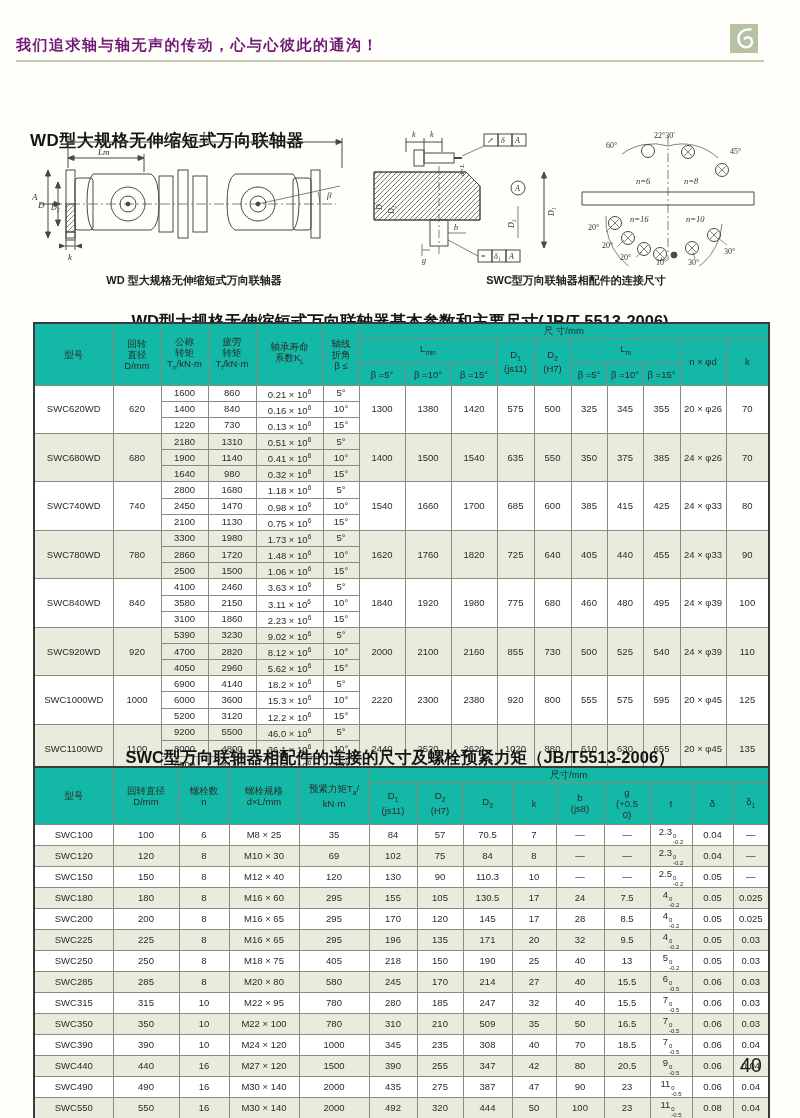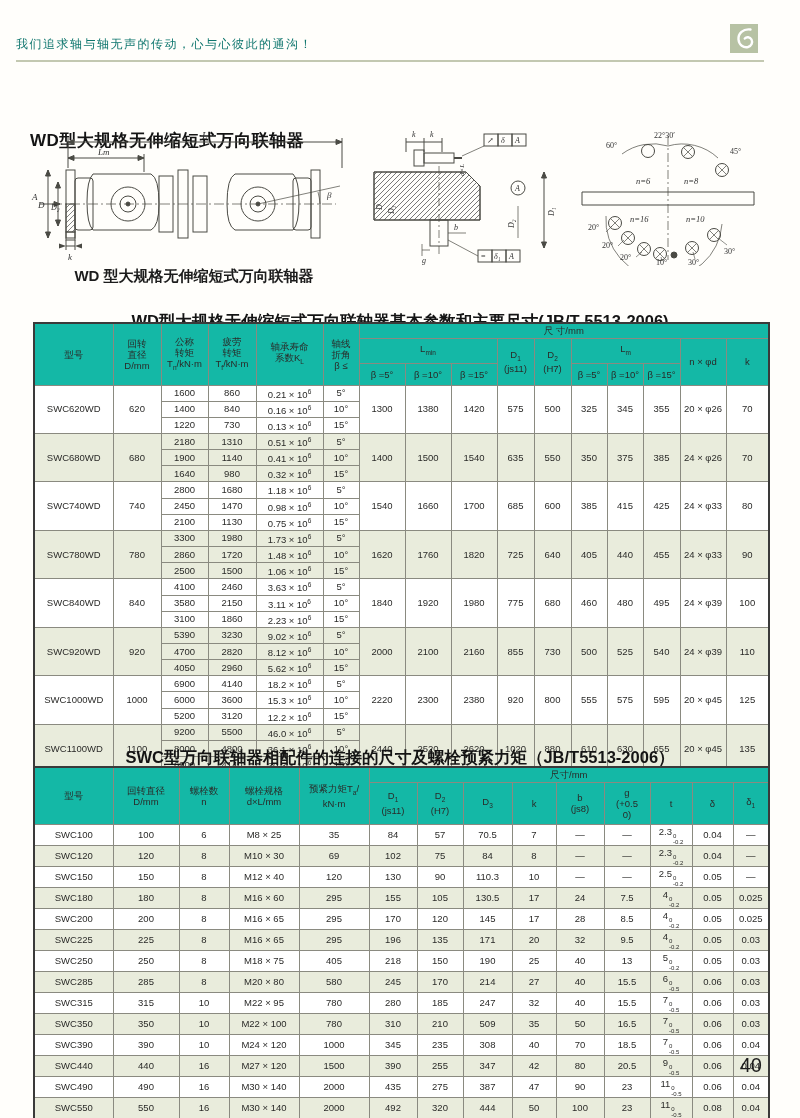--- a/index.html
+++ b/index.html
@@ -1,27 +1,27 @@
 <!DOCTYPE html>
 <html><head>
 <meta charset="utf-8">
 <style>
   html,body{margin:0;padding:0;}
   body{width:800px;height:1118px;background:#fffefb;font-family:"Liberation Sans","DejaVu Sans",sans-serif;color:#222;position:relative;overflow:hidden;}
   .topbar{position:absolute;left:16px;top:30px;width:768px;height:30px;}
-  .slogan{font-size:12px;font-weight:normal;color:#0f766e;letter-spacing:1.5px;padding-top:6px;}
+  .slogan{font-size:15px;font-weight:bold;color:#701a75;letter-spacing:1.5px;padding-top:6px;}
   .logo{position:absolute;right:26px;top:-6px;width:28px;height:29px;}
   .rule{position:absolute;left:16px;top:60px;width:748px;border-top:2px solid #c3c8b1;}
   .section-title{position:absolute;left:30px;top:97px;font-size:17px;font-weight:bold;color:#141414;letter-spacing:0.5px;margin-top:32px;}
   .diagrams{position:absolute;left:14px;top:128px;width:772px;height:165px;}
   figure{margin:0;padding:0;position:absolute;}
   .fig-wd{left:10px;top:2px;width:340px;}
   .fig-swc{left:352px;top:0;width:420px;}
   .fig-row{display:flex;align-items:flex-start;}
-  figcaption{font-size:15px;font-weight:bold;color:#1c1c1c;text-align:center;margin-top:1px;}
+  figcaption{font-size:11px;font-weight:bold;color:#1c1c1c;text-align:center;margin-top:7px;}
   svg text{font-family:"Liberation Serif","DejaVu Serif",serif;fill:#333;}
   .t-title{position:absolute;left:0;width:800px;text-align:center;font-size:16.5px;font-weight:bold;color:#141414;}
   #t1-title{top:297px;}
   #t2-title{top:733px;}
   table{border-collapse:collapse;table-layout:fixed;position:absolute;left:33px;background:#fff;border:2px solid #3a3a3a;}
   #t1{top:322px;width:735px;}
   #t2{top:766px;width:735px;}
   th,td{border:1px solid #8a8a80;font-weight:normal;text-align:center;vertical-align:middle;padding:0 1px;color:#2a2a28;}
   th{background:#14b8a6;font-size:9.5px;line-height:11px;}
   td{font-size:9.5px;}
@@ -252,20 +252,21 @@
         <text x="68" y="94" font-size="8.5" font-style="italic">n=16</text>
         <text x="124" y="94" font-size="8.5" font-style="italic">n=10</text>
         <text x="26" y="102" font-size="8">20°</text>
         <text x="40" y="120" font-size="8">20°</text>
         <text x="58" y="132" font-size="8">20°</text>
         <text x="94" y="137" font-size="8">10°</text>
         <text x="126" y="137" font-size="8">30°</text>
         <text x="162" y="126" font-size="8">30°</text>
       </svg>
     </div>
+    <figcaption>SWC型万向联轴器相配件的连接尺寸</figcaption>
   </figure>
 </div>
 
 <h2 class="t-title" id="t1-title">WD型大规格无伸缩短式万向联轴器基本参数和主要尺寸(JB/T 5513-2006)</h2>
 <table id="t1">
     <colgroup>
       <col style="width: 79px;">
       <col style="width: 48px;">
       <col style="width: 47px;">
       <col style="width: 48px;">

